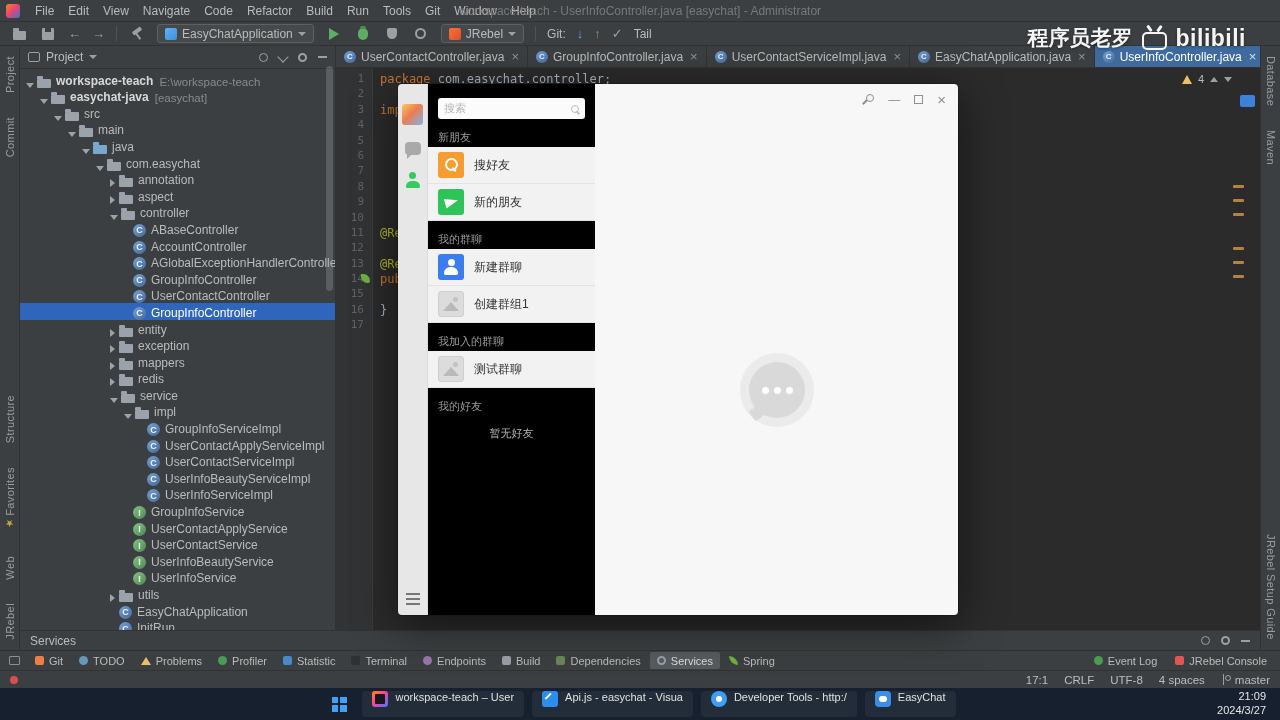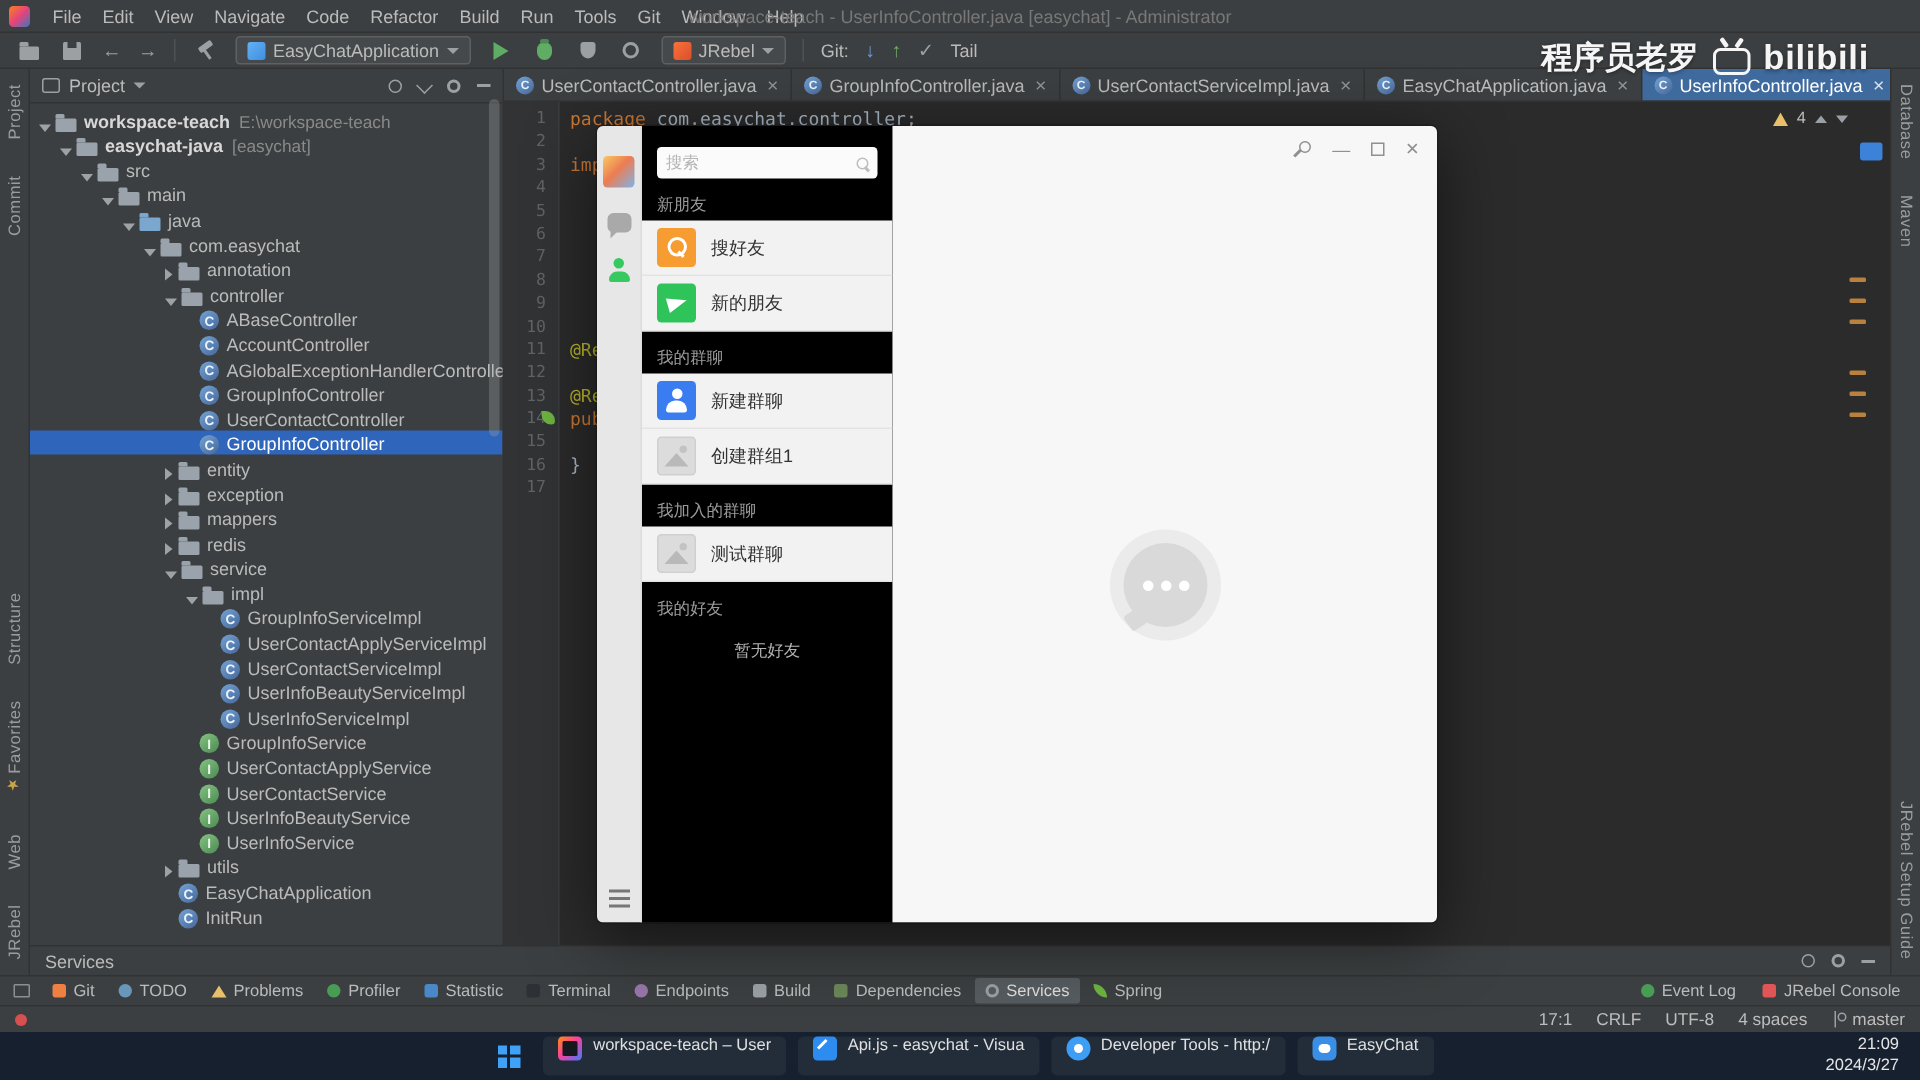--- a/index.html
+++ b/index.html
@@ -319,20 +319,25 @@
         <span class="chev exp"></span>
         <span class="ticon folder"></span>
         <span class="tlabel">com.easychat</span>
       </div>
       <div class="trow" style="padding-left: 88px;">
         <span class="chev col"></span>
         <span class="ticon folder"></span>
         <span class="tlabel">annotation</span>
       </div>
       <div class="trow" style="padding-left: 88px;">
+        <span class="chev col"></span>
+        <span class="ticon folder"></span>
+        <span class="tlabel">aspect</span>
+      </div>
+      <div class="trow" style="padding-left: 88px;">
         <span class="chev exp"></span>
         <span class="ticon folder"></span>
         <span class="tlabel">controller</span>
       </div>
       <div class="trow" style="padding-left: 102px;">
         <span class="chev none"></span>
         <span class="ticon cls">C</span>
         <span class="tlabel">ABaseController</span>
       </div>
       <div class="trow" style="padding-left: 102px;">

